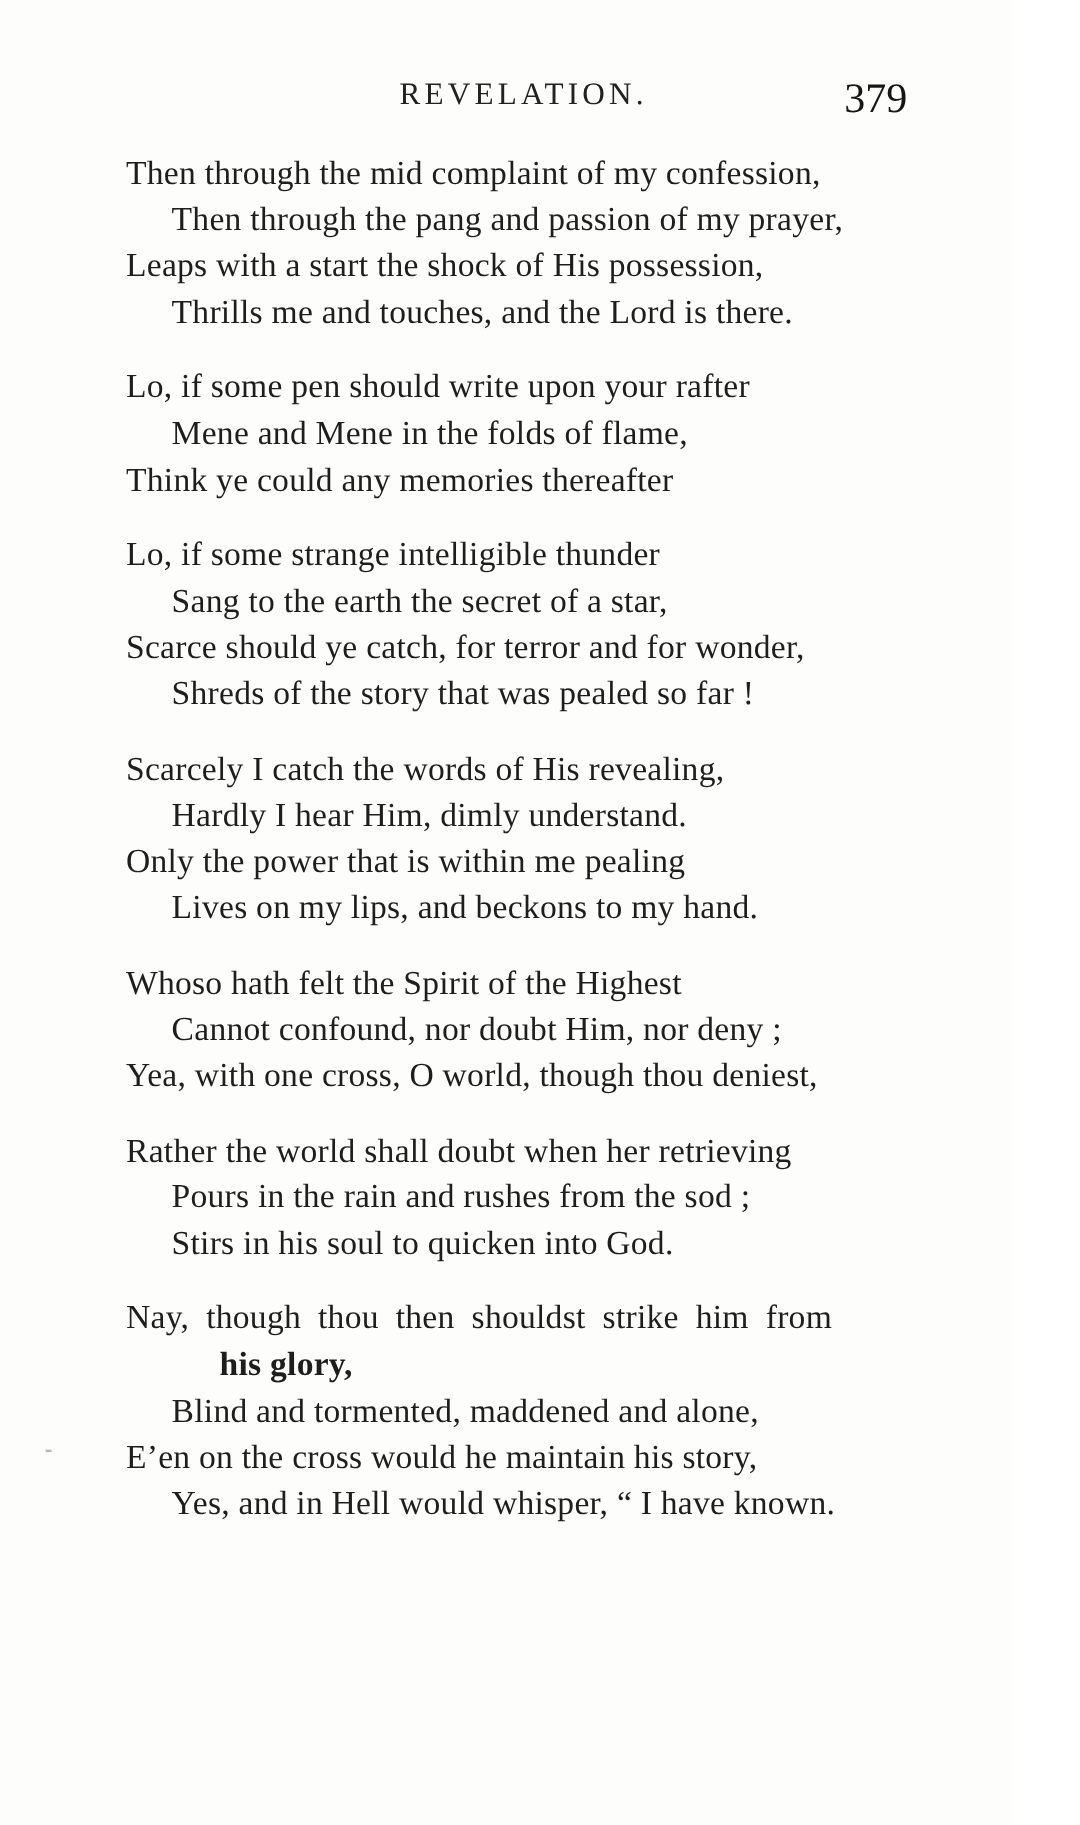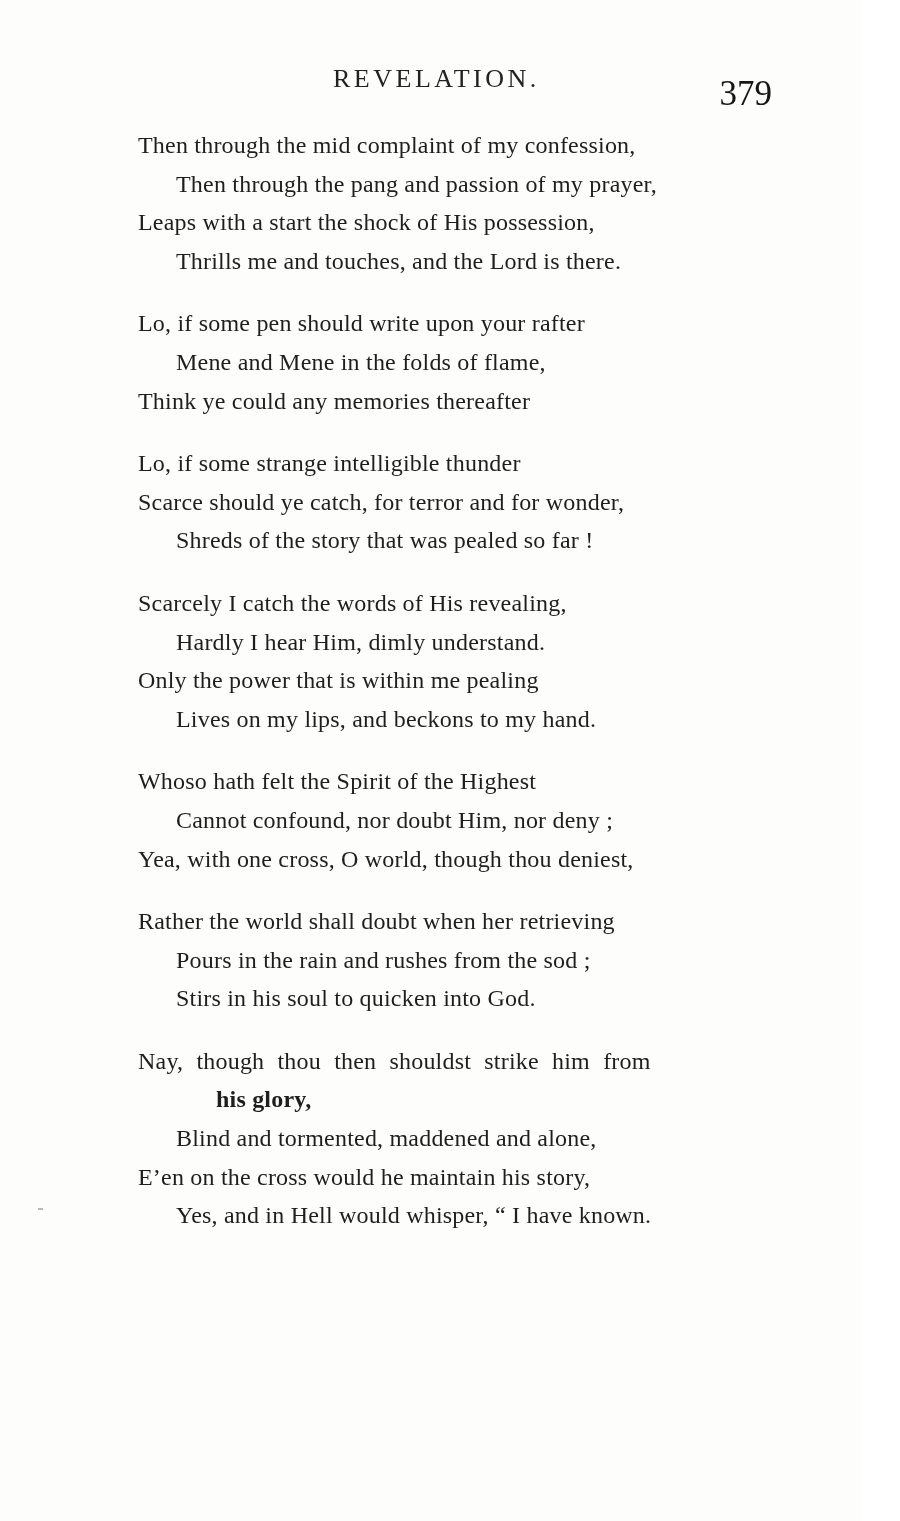--- a/index.html
+++ b/index.html
@@ -8,51 +8,49 @@
     background: #ffffff;
   }
   .page {
     position: relative;
     width: 844px;
     height: 1521px;
     background: #fdfdfb;
     overflow: hidden;
     font-family: "Liberation Serif", "DejaVu Serif", serif;
     color: #1e1e1e;
-    padding-left: 16px;
   }
   .running-header {
     position: absolute;
     top: 58px;
     left: 0;
     width: 100%;
     height: 44px;
   }
   .header-title {
     position: absolute;
     left: 333px;
     top: 6px;
     font-size: 26px;
     letter-spacing: 3.5px;
     color: #222;
   }
   .page-number {
     position: absolute;
     right: 88px;
-    top: 16px;
+    top: 4px;
     font-size: 35px;
     color: #161616;
   }
   .poem {
     position: absolute;
     top: 126px;
     left: 105px;
     width: 760px;
-    font-size: 24px;
-    margin-left: 33px;
+    font-size: 28px;
   }
   .stanza {
     margin-bottom: 24px;
   }
   .line {
     line-height: 38.6px;
     white-space: nowrap;
     letter-spacing: 0.2px;
   }
   .indent-0 { padding-left: 0; }
@@ -85,20 +83,21 @@
         <div class="line indent-0">Leaps with a start the shock of His possession,</div>
         <div class="line indent-1">Thrills me and touches, and the Lord is there.</div>
       </div>
       <div class="stanza">
         <div class="line indent-0">Lo, if some pen should write upon your rafter</div>
         <div class="line indent-1">Mene and Mene in the folds of flame,</div>
         <div class="line indent-0">Think ye could any memories thereafter</div>
       </div>
       <div class="stanza">
         <div class="line indent-0">Lo, if some strange intelligible thunder</div>
+        <div class="line indent-1">Sang to the earth the secret of a star,</div>
         <div class="line indent-0">Scarce should ye catch, for terror and for wonder,</div>
         <div class="line indent-1">Shreds of the story that was pealed so far !</div>
       </div>
       <div class="stanza">
         <div class="line indent-0">Scarcely I catch the words of His revealing,</div>
         <div class="line indent-1">Hardly I hear Him, dimly understand.</div>
         <div class="line indent-0">Only the power that is within me pealing</div>
         <div class="line indent-1">Lives on my lips, and beckons to my hand.</div>
       </div>
       <div class="stanza">

